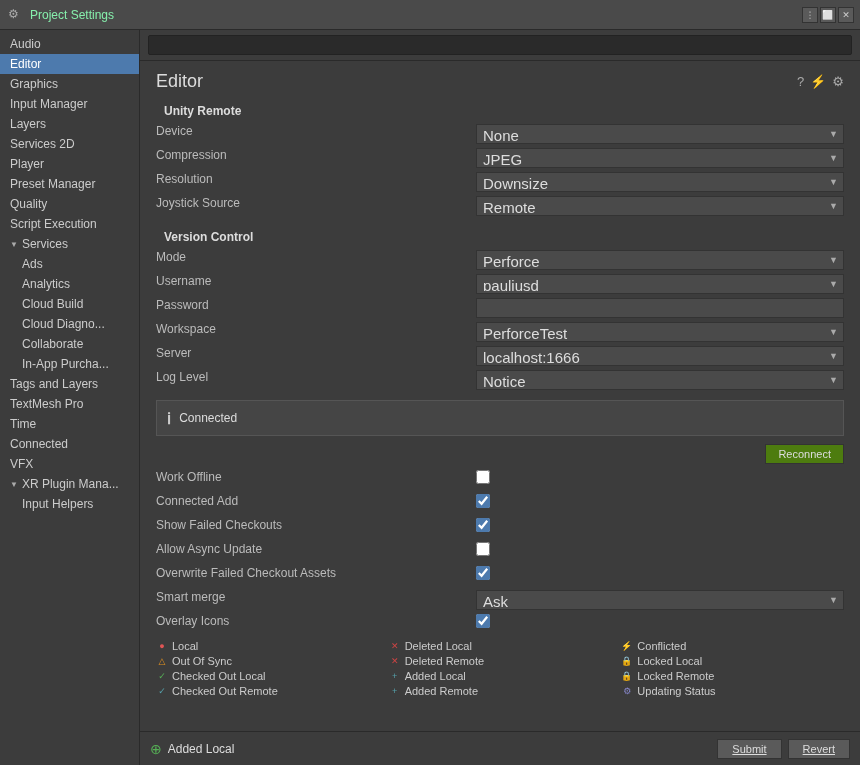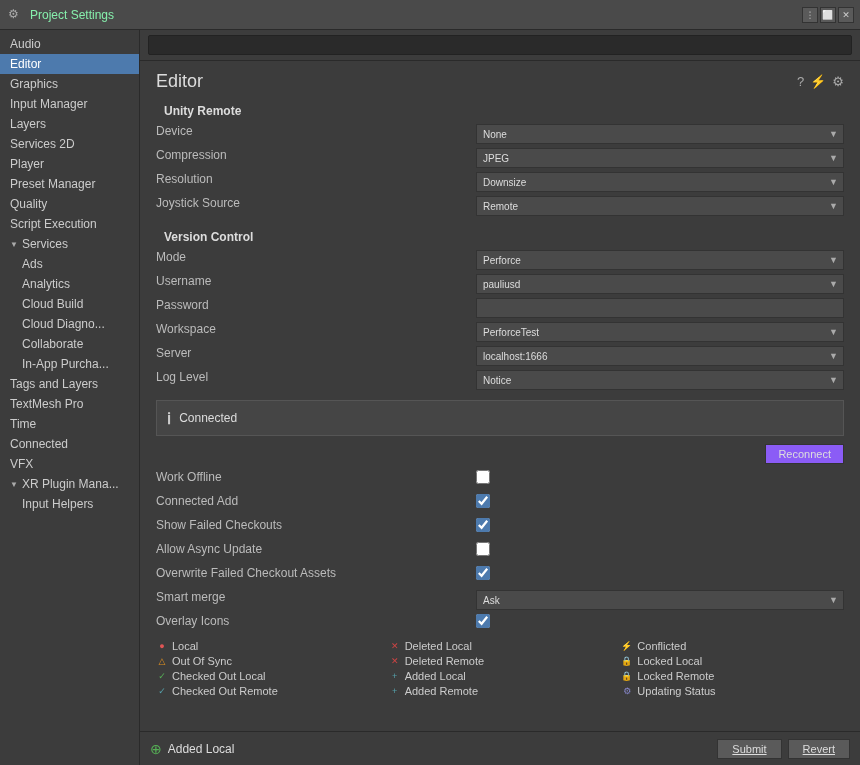--- a/index.html
+++ b/index.html
@@ -192,21 +192,21 @@
       flex: 1;
     }
 
     
     .dropdown {
       width: 100%;
       background: #4a4a4a;
       border: 1px solid #333;
       color: #ddd;
       padding: 2px 24px 2px 6px;
-      font-size: 10px;
+      font-size: 15px;
       appearance: none;
       -webkit-appearance: none;
       cursor: pointer;
       position: relative;
       height: 20px;
     }
     .dropdown-wrapper {
       position: relative;
       width: 100%;
     }
@@ -246,21 +246,21 @@
       color: #ccc;
       font-size: 16px;
       font-weight: bold;
     }
     .reconnect-row {
       display: flex;
       justify-content: flex-end;
       margin-bottom: 6px;
     }
     .reconnect-btn {
-      background: #8b5cf6;
+      background: #4d7c0f;
       border: 1px solid #333;
       color: #ddd;
       padding: 3px 12px;
       font-size: 11px;
       cursor: pointer;
     }
 
     
     .checkbox-wrapper {
       display: flex;

